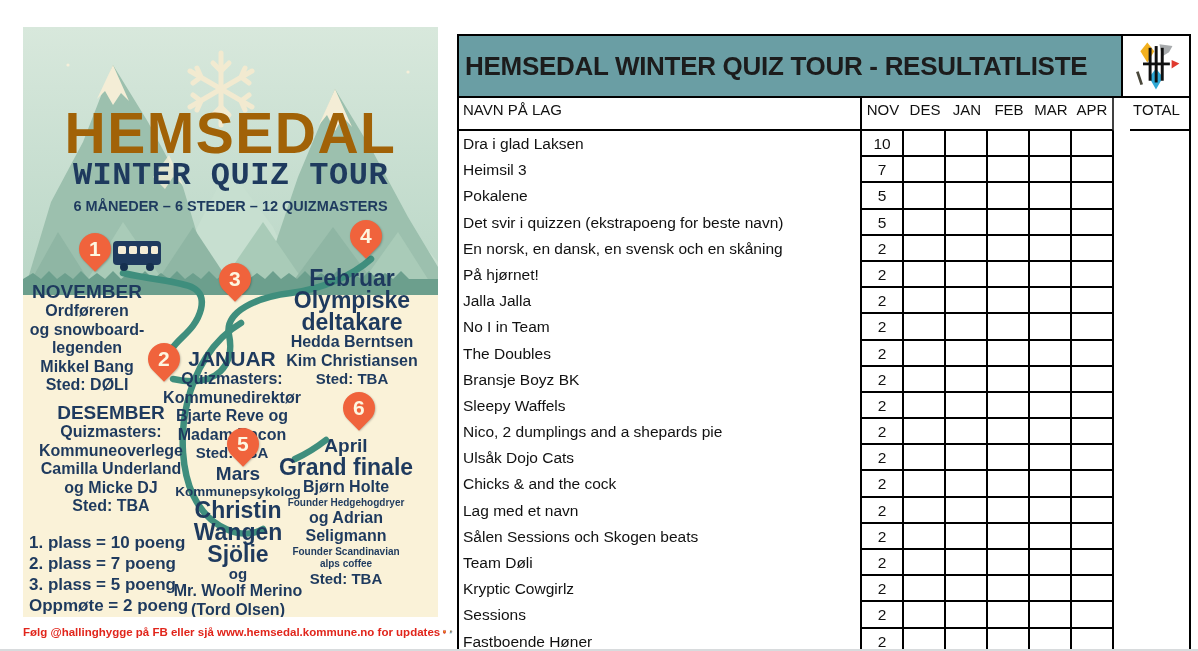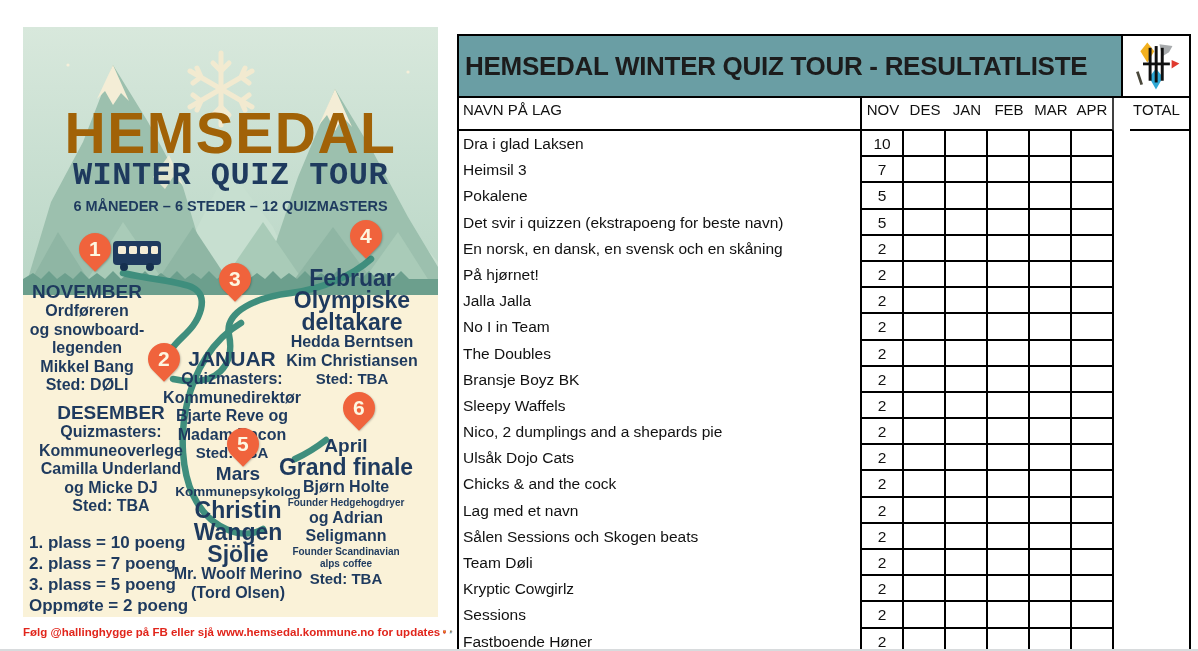--- a/index.html
+++ b/index.html
@@ -187,20 +187,21 @@
       <div class="l-txt">Kim Christiansen</div>
       <div class="l-txt15">Sted: TBA</div>
     </div>
 
     <div class="stop stop-mar">
       <div class="l-month">Mars</div>
       <div class="l-kps">Kommunepsykolog</div>
       <div class="l-big">Christin</div>
       <div class="l-big">Wangen</div>
       <div class="l-big">Sjölie</div>
+      <div class="l-og">og</div>
       <div class="l-txt">Mr. Woolf Merino</div>
       <div class="l-txt">(Tord Olsen)</div>
     </div>
 
     <div class="stop stop-apr">
       <div class="l-month">April</div>
       <div class="l-big">Grand finale</div>
       <div class="l-txt">Bjørn Holte</div>
       <div class="l-sm">Founder Hedgehogdryer</div>
       <div class="l-txt">og Adrian</div>

